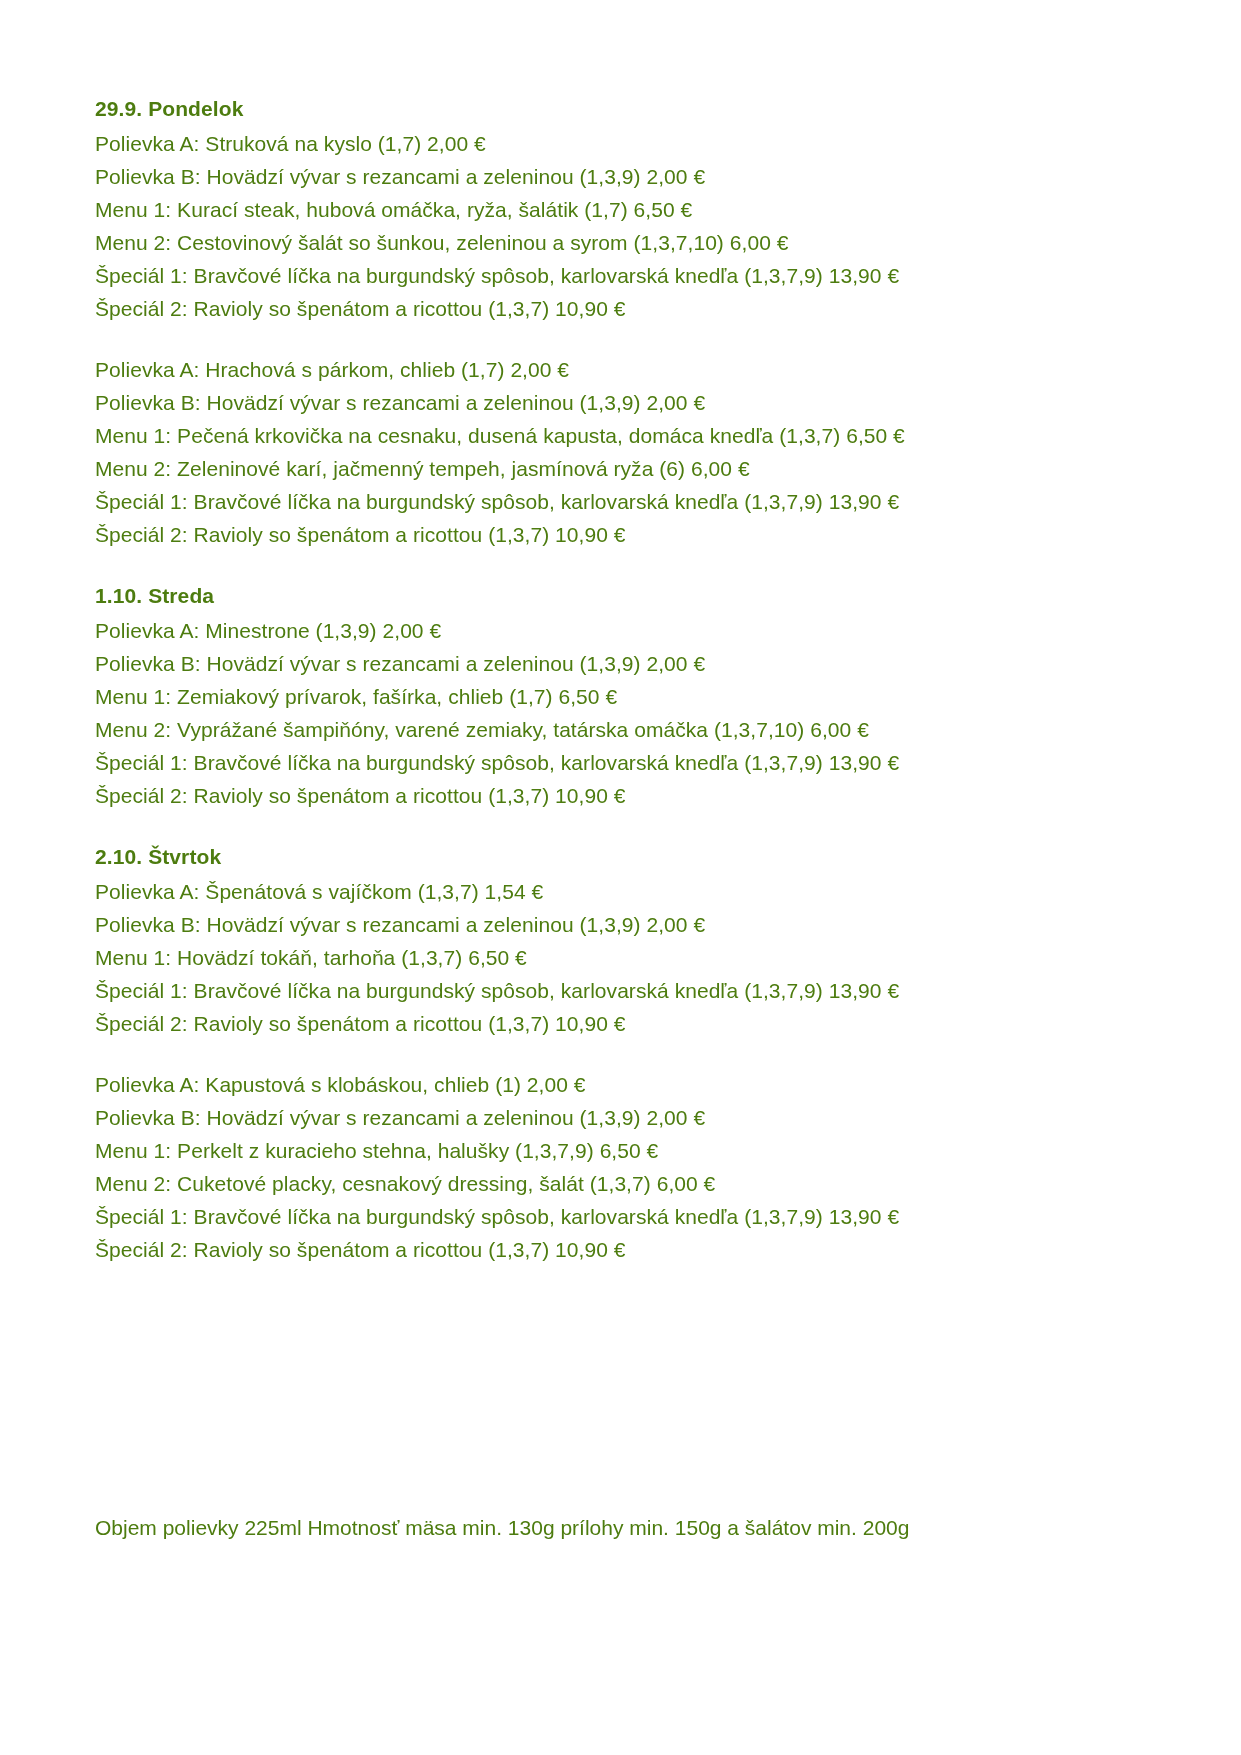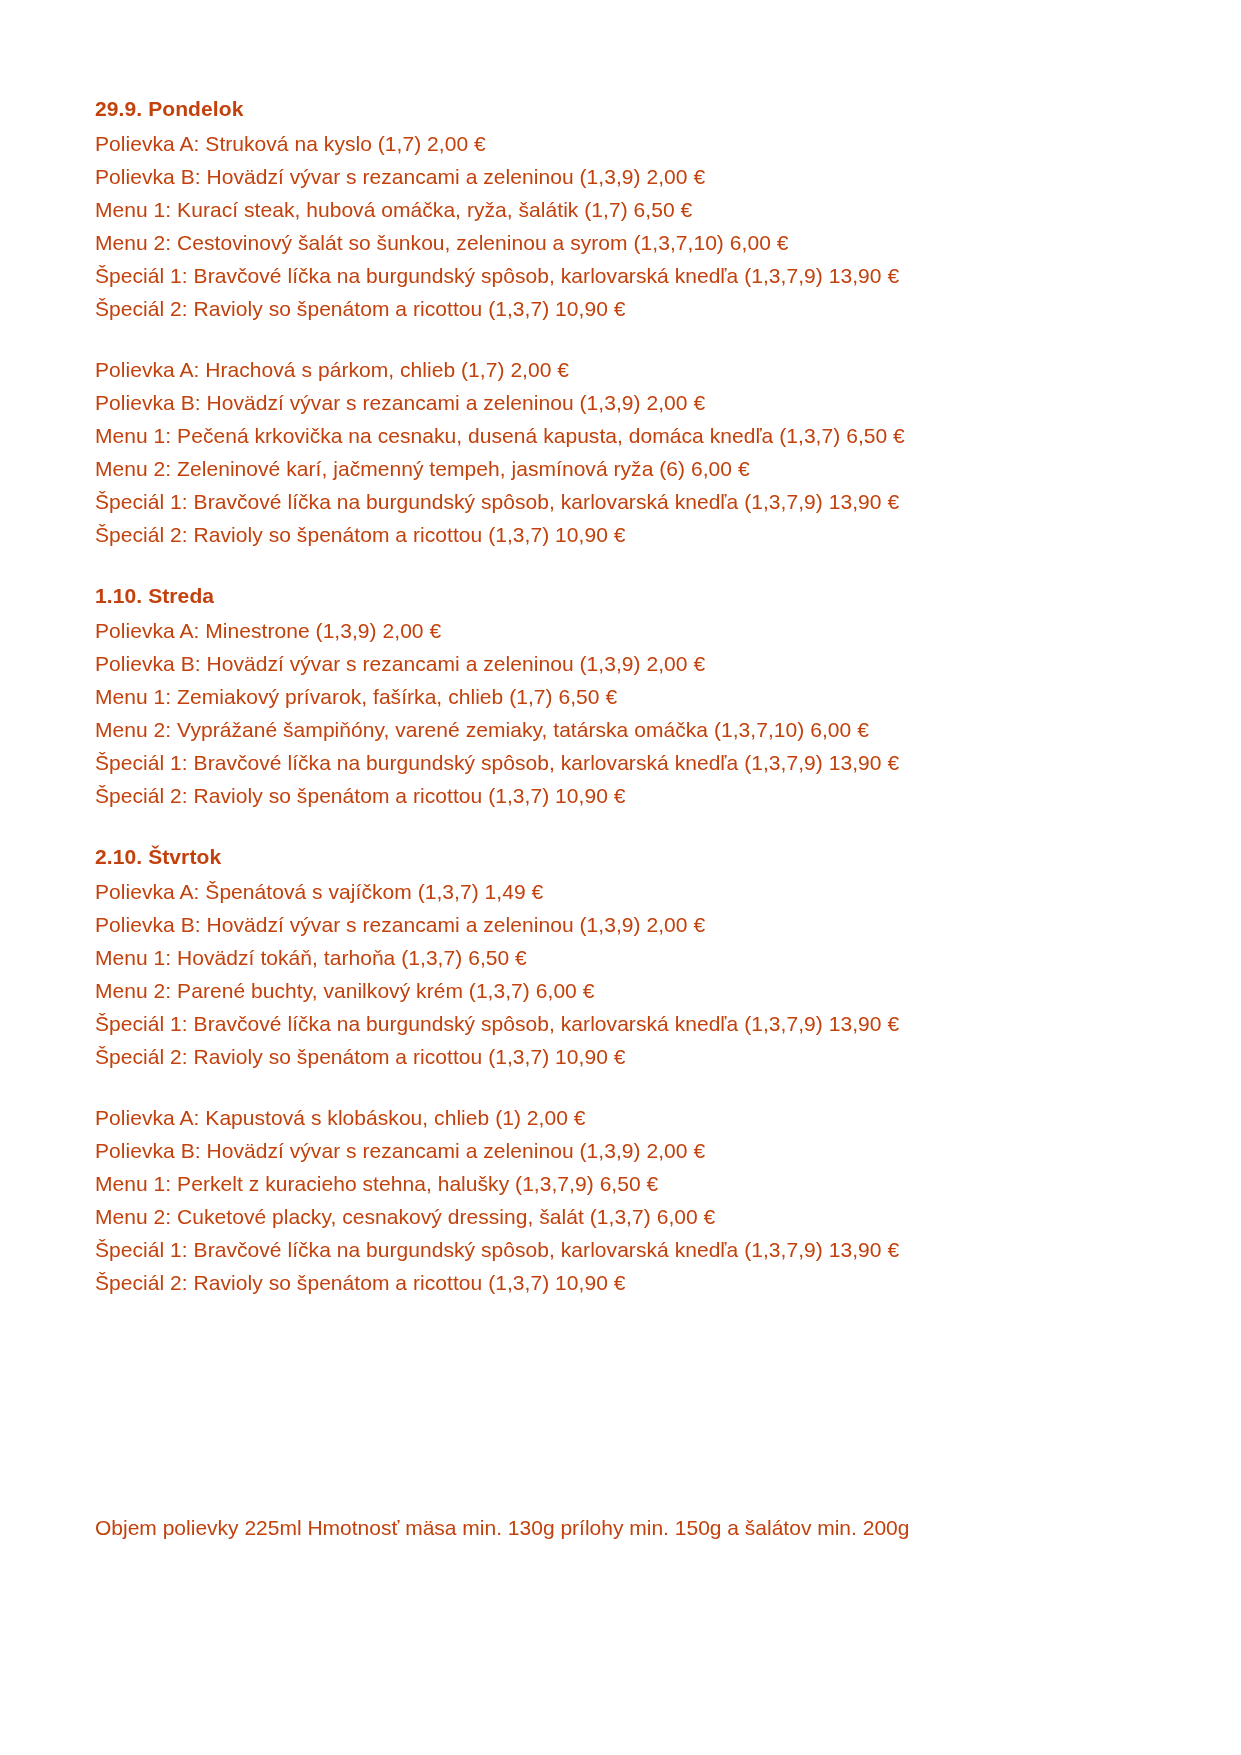--- a/index.html
+++ b/index.html
@@ -6,21 +6,21 @@
     margin: 0;
     padding: 0;
     background: #ffffff;
   }
   .page {
     position: relative;
     width: 1241px;
     height: 1755px;
     background: #ffffff;
     font-family: "Liberation Sans", sans-serif;
-    color: #c2410c;
+    color: #4d7c0f;
     box-sizing: border-box;
     padding: 92px 95px 0 95px;
     border-radius: 32px;
   }
   .day-block {
     margin-bottom: 28px;
   }
   .day-title {
     font-size: 21px;
     font-weight: bold;
@@ -73,24 +73,23 @@
     <p class="menu-line">Polievka A: Minestrone (1,3,9) 2,00 €</p>
     <p class="menu-line">Polievka B: Hovädzí vývar s rezancami a zeleninou (1,3,9) 2,00 €</p>
     <p class="menu-line">Menu 1: Zemiakový prívarok, fašírka, chlieb (1,7) 6,50 €</p>
     <p class="menu-line">Menu 2: Vyprážané šampiňóny, varené zemiaky, tatárska omáčka (1,3,7,10) 6,00 €</p>
     <p class="menu-line">Špeciál 1: Bravčové líčka na burgundský spôsob, karlovarská knedľa (1,3,7,9) 13,90 €</p>
     <p class="menu-line">Špeciál 2: Ravioly so špenátom a ricottou (1,3,7) 10,90 €</p>
   </div>
 
   <div class="day-block">
     <p class="day-title">2.10. Štvrtok</p>
-    <p class="menu-line">Polievka A: Špenátová s vajíčkom (1,3,7) 1,49 €</p>
+    <p class="menu-line">Polievka A: Špenátová s vajíčkom (1,3,7) 1,54 €</p>
     <p class="menu-line">Polievka B: Hovädzí vývar s rezancami a zeleninou (1,3,9) 2,00 €</p>
     <p class="menu-line">Menu 1: Hovädzí tokáň, tarhoňa (1,3,7) 6,50 €</p>
-    <p class="menu-line">Menu 2: Parené buchty, vanilkový krém (1,3,7) 6,00 €</p>
     <p class="menu-line">Špeciál 1: Bravčové líčka na burgundský spôsob, karlovarská knedľa (1,3,7,9) 13,90 €</p>
     <p class="menu-line">Špeciál 2: Ravioly so špenátom a ricottou (1,3,7) 10,90 €</p>
   </div>
 
   <div class="day-block">
     <p class="menu-line">Polievka A: Kapustová s klobáskou, chlieb (1) 2,00 €</p>
     <p class="menu-line">Polievka B: Hovädzí vývar s rezancami a zeleninou (1,3,9) 2,00 €</p>
     <p class="menu-line">Menu 1: Perkelt z kuracieho stehna, halušky (1,3,7,9) 6,50 €</p>
     <p class="menu-line">Menu 2: Cuketové placky, cesnakový dressing, šalát (1,3,7) 6,00 €</p>
     <p class="menu-line">Špeciál 1: Bravčové líčka na burgundský spôsob, karlovarská knedľa (1,3,7,9) 13,90 €</p>

